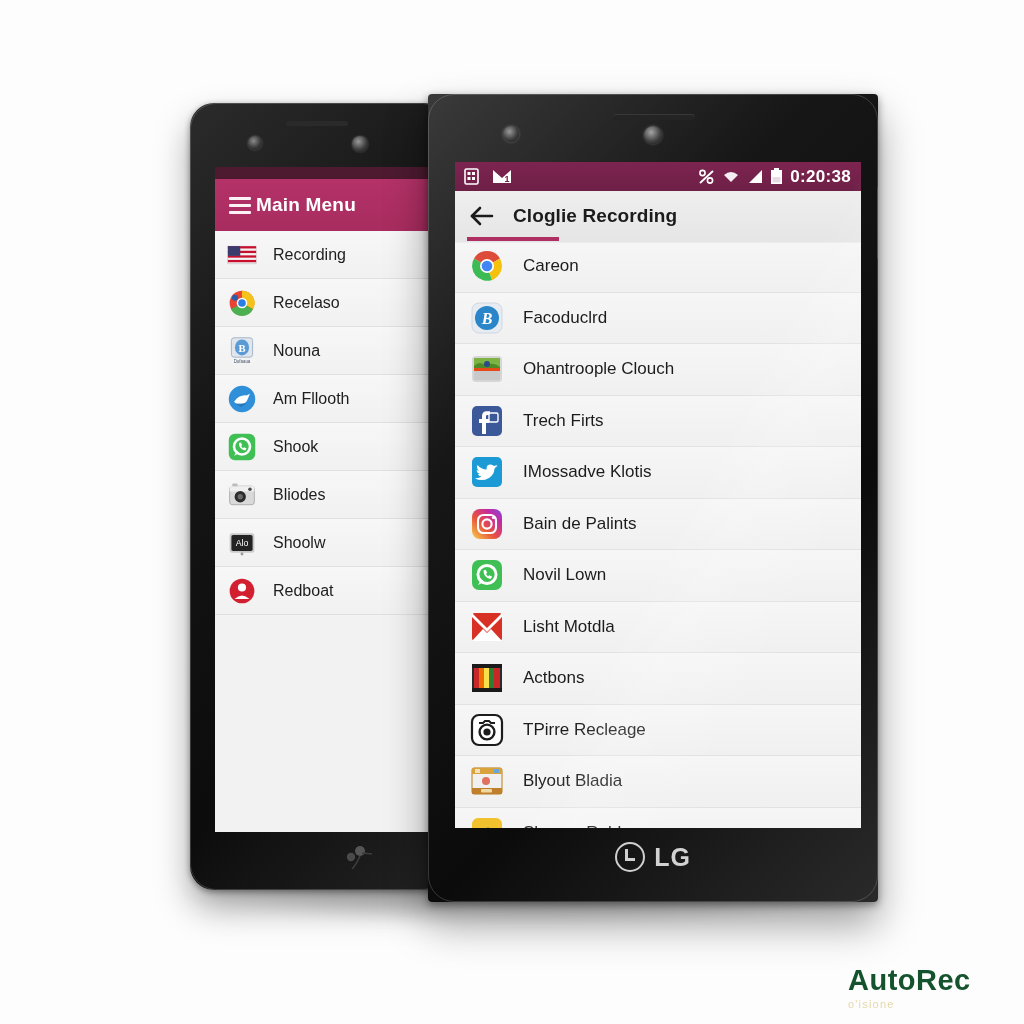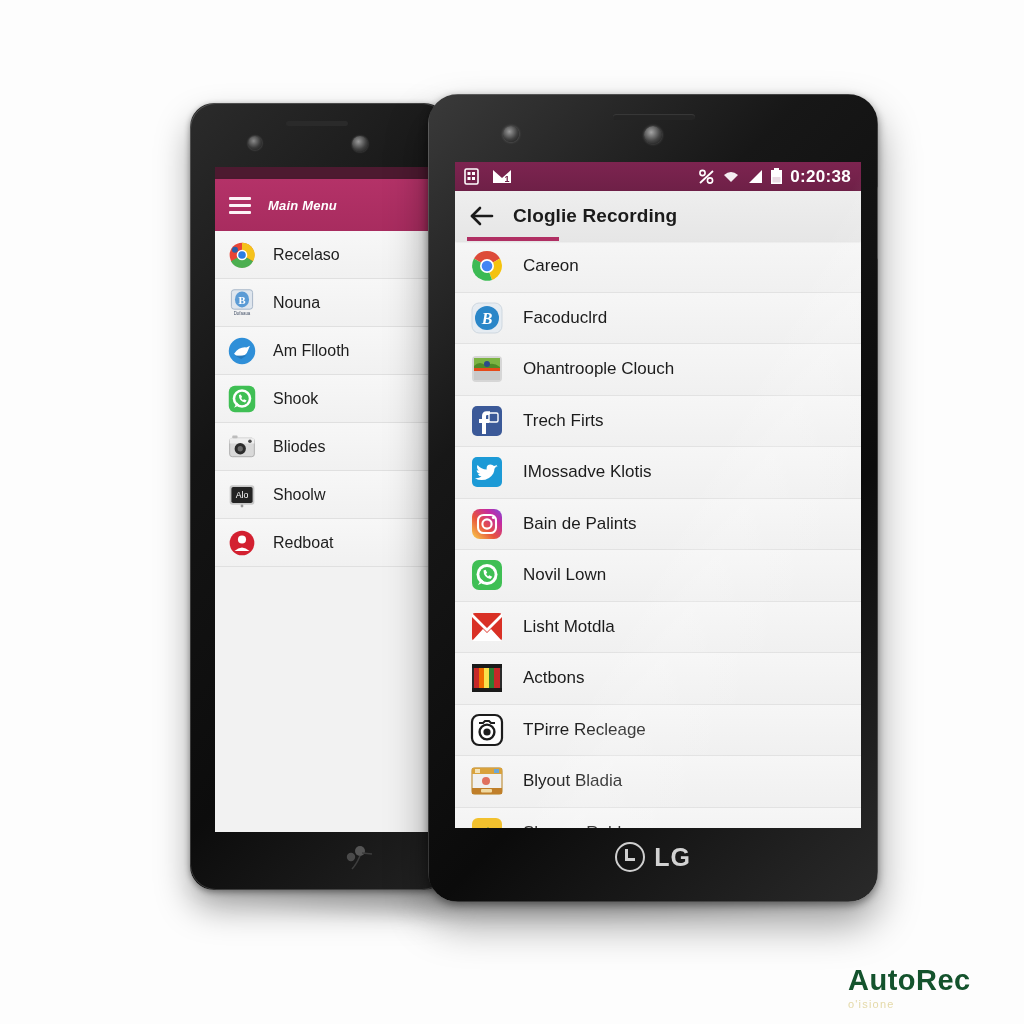--- a/index.html
+++ b/index.html
@@ -82,41 +82,41 @@
   .lp-appbar {
     height: 52px;
     background: linear-gradient(180deg,#b43268 0%, #a82c5f 100%);
     display: flex; align-items: center;
     padding-left: 14px;
     box-shadow: 0 2px 4px rgba(0,0,0,0.18);
   }
   .lp-hamburger { width: 22px; display: flex; flex-direction: column; gap: 4px; }
   .lp-hamburger span { display: block; height: 3px; background: #fdf3f7; border-radius: 1px; }
   .lp-title {
-    color: #ffffff; font-size: 13px; font-weight: bold;
-    margin-left: 17px; letter-spacing: 0.2px; font-style: italic;
+    color: #ffffff; font-size: 19px; font-weight: bold;
+    margin-left: 5px; letter-spacing: 0.2px;
   }
   .lp-list { background: #f4f4f4; }
   .lp-row {
     height: 47px; display: flex; align-items: center;
     padding-left: 10px; border-bottom: 1px solid #e0e0e0;
     background: linear-gradient(180deg,#f7f7f7 0%, #f1f1f1 100%);
   }
   .lp-row-icon {
     width: 34px; height: 30px; flex: 0 0 34px;
     display: flex; align-items: center; justify-content: center;
     margin-right: 14px;
   }
   .lp-row-label { font-size: 16px; color: #1d1d1d; }
 
   
   #phone-right {
     left: 428px; top: 94px;
     width: 450px; height: 808px;
-    border-radius: 30px;
+    border-radius: 4px;
     background: linear-gradient(135deg,#3a3a3a 0%, #171717 30%, #0b0b0b 65%, #2a2a2a 100%);
     box-shadow: 0 22px 42px rgba(0,0,0,0.38), 0 3px 8px rgba(0,0,0,0.42);
   }
   #phone-right .screen {
     position: absolute;
     left: 27px; top: 68px;
     width: 406px; height: 666px;
     background: #f3f3f3;
     overflow: hidden;
   }
@@ -242,20 +242,33 @@
       <div class="lp-appbar">
         <div class="lp-hamburger">
           <span></span>
             <span></span>
             <span></span>
         </div>
         <div class="lp-title">Main Menu</div>
       </div>
 
       <div class="lp-list" id="lp-list">
+          <div class="lp-row">
+            <div class="lp-row-icon">
+              <svg width="30" height="30" viewBox="0 0 34 34">
+                <rect x="1" y="7" width="32" height="20" fill="#f2f2f2" stroke="#bbb" stroke-width="0.6"></rect>
+                <rect x="1" y="7" width="32" height="2.6" fill="#c8102e"></rect>
+                <rect x="1" y="12.2" width="32" height="2.6" fill="#c8102e"></rect>
+                <rect x="1" y="17.4" width="32" height="2.6" fill="#c8102e"></rect>
+                <rect x="1" y="22.6" width="32" height="2.6" fill="#c8102e"></rect>
+                <rect x="1" y="7" width="14" height="11" fill="#3c3b6e"></rect>
+              </svg>
+            </div>
+            <div class="lp-row-label">Recording</div>
+          </div>
           <div class="lp-row">
             <div class="lp-row-icon">
               <svg width="30" height="30" viewBox="0 0 34 34">
                 <circle cx="17" cy="17" r="14" fill="#e84436"></circle>
                 <path d="M17 3 A14 14 0 0 1 29.5 24 L17 17 Z" fill="#f5c21b"></path>
                 <path d="M4.5 24 A14 14 0 0 0 29.5 24 L17 17 Z" fill="#4caf50"></path>
                 <circle cx="17" cy="17" r="6" fill="#fff"></circle>
                 <circle cx="17" cy="17" r="4.3" fill="#2a7de1"></circle>
                 <circle cx="9" cy="11" r="3.4" fill="#2a5ea8"></circle>
               </svg>

